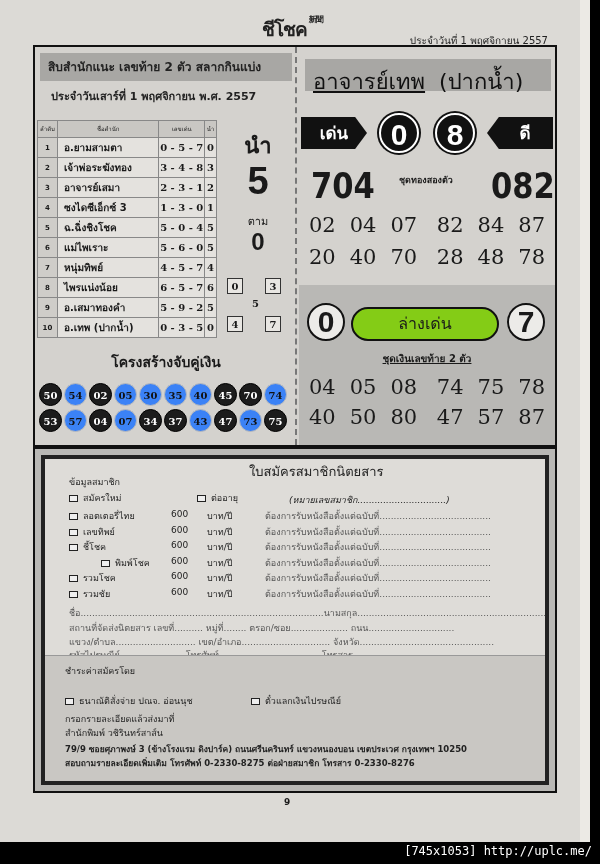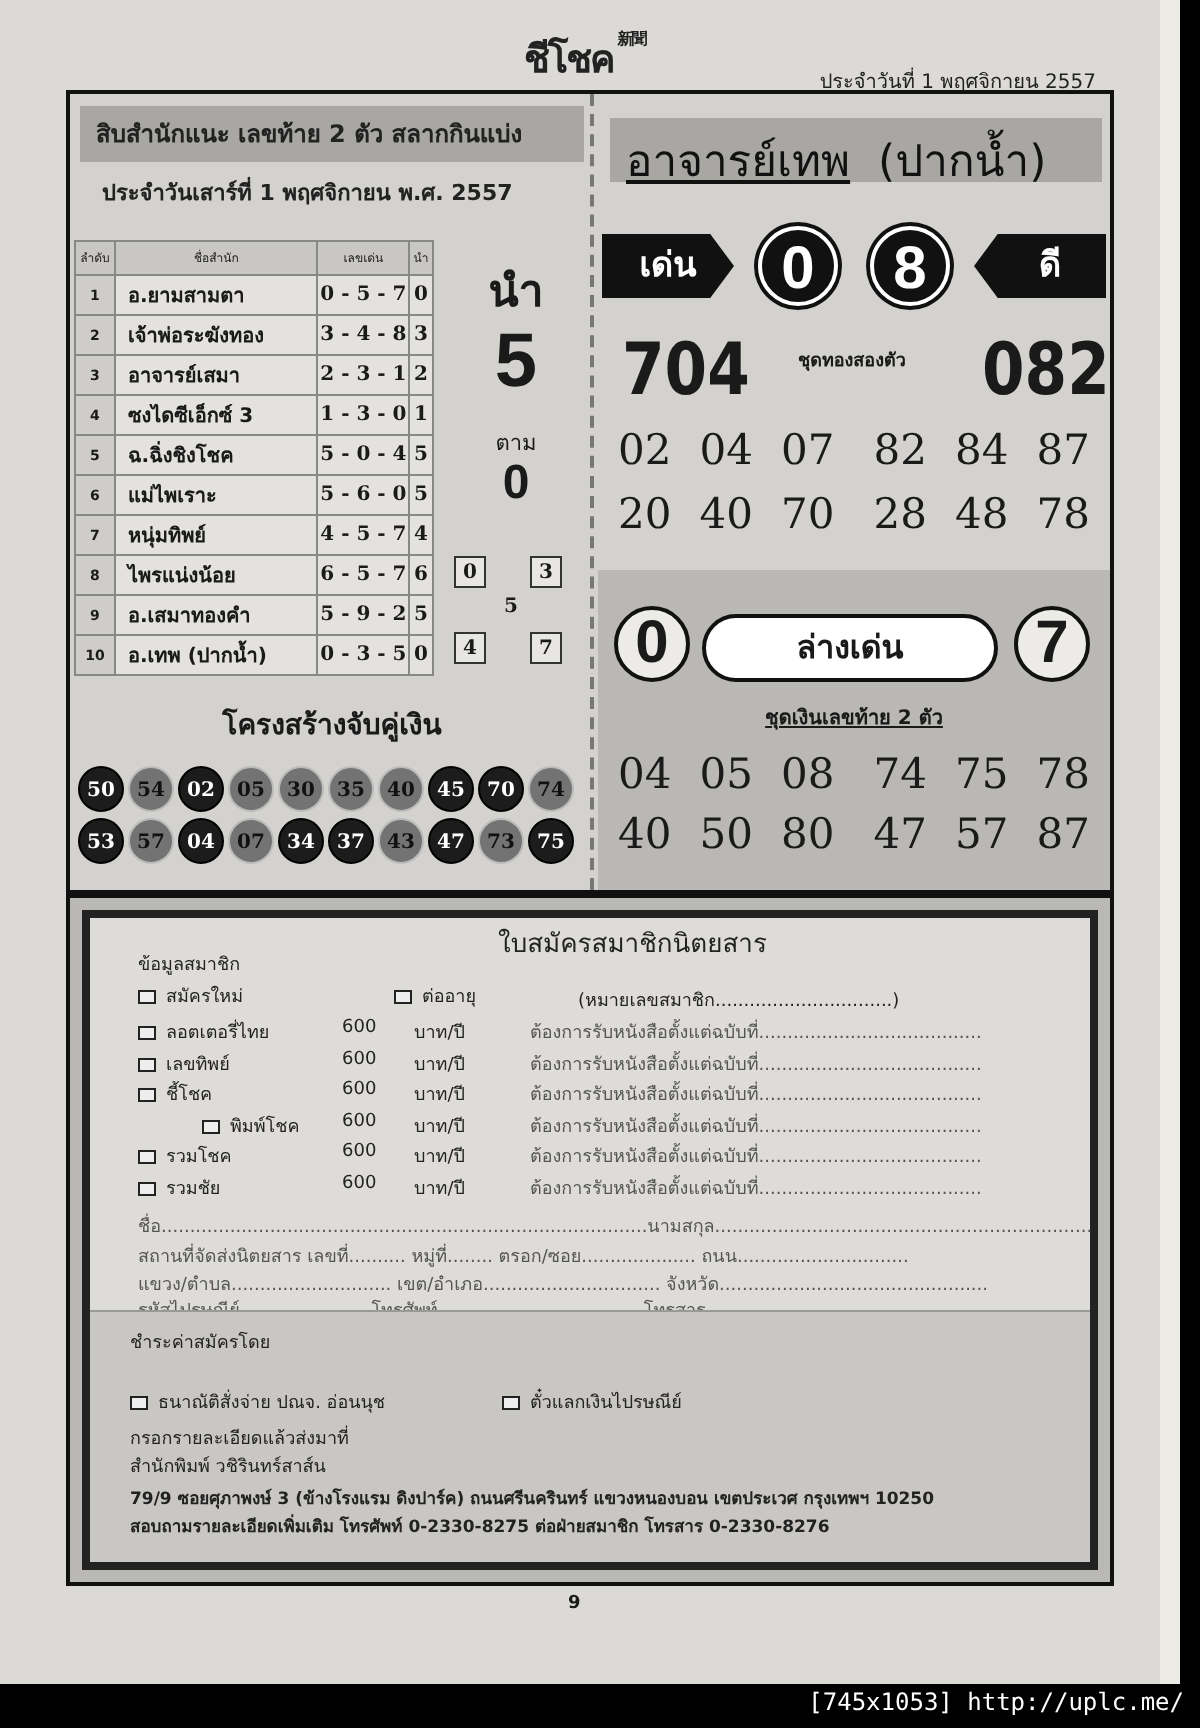--- a/index.html
+++ b/index.html
@@ -28,37 +28,37 @@
   .lead-big { position: absolute; left: 0; top: 40px; width: 74px; text-align: center; font-size: 38px; font-weight: bold; font-family: "Liberation Sans", sans-serif; }
   .follow-label { position: absolute; left: 0; top: 92px; width: 74px; text-align: center; font-size: 11px; }
   .follow-big { position: absolute; left: 0; top: 108px; width: 74px; text-align: center; font-size: 24px; font-weight: bold; font-family: "Liberation Sans", sans-serif; }
   .grid-cell { position: absolute; width: 16px; height: 16px; border: 1px solid #333; background: #e8e6e2; font-family: "DejaVu Serif", serif; font-weight: bold; font-size: 10px; text-align: center; line-height: 15px; }
   .grid-center { position: absolute; font-family: "DejaVu Serif", serif; font-weight: bold; font-size: 10px; }
   .struct-title { position: absolute; left: 0; top: 304px; width: 262px; text-align: center; font-size: 14px; font-weight: bold; }
   .balls { position: absolute; left: 4px; top: 336px; width: 256px; }
   .ball-row { display: flex; gap: 2px; margin-bottom: 3px; }
   .ball { width: 23px; height: 23px; border-radius: 50%; font-family: "DejaVu Serif", serif; font-weight: bold; font-size: 10px; line-height: 23px; text-align: center; }
   .ball.dark { background: #1c1c1c; color: #fff; border: 1px solid #000; }
-  .ball.light { background: #737373; color: #111; border: 1px solid #bbb; }
+  .ball.light { background: #3b82f6; color: #111; border: 1px solid #bbb; }
 
   
   .right { position: absolute; left: 264px; top: 0; width: 256px; height: 398px; }
   .right-title { position: absolute; left: 6px; top: 12px; width: 246px; height: 32px; background: #a8a7a4; font-size: 22px; line-height: 46px; padding-left: 8px; color: #111; }
   .right-title span { text-decoration: underline; }
   .banner { position: absolute; left: 0; top: 62px; width: 256px; height: 48px; }
   .tag-left { position: absolute; left: 2px; top: 8px; width: 66px; height: 32px; background: #111; color: #fff; font-size: 17px; font-weight: bold; text-align: center; line-height: 32px; clip-path: polygon(0 0, 82% 0, 100% 50%, 82% 100%, 0 100%); }
   .tag-right { position: absolute; right: 2px; top: 8px; width: 66px; height: 32px; background: #111; color: #fff; font-size: 17px; font-weight: bold; text-align: center; line-height: 32px; clip-path: polygon(18% 0, 100% 0, 100% 100%, 18% 100%, 0 50%); padding-left: 10px; }
   .digit-circle { position: absolute; top: 4px; width: 40px; height: 40px; border-radius: 50%; background: #111; color: #fff; font-family: "Liberation Sans", sans-serif; font-weight: bold; font-size: 30px; text-align: center; line-height: 40px; border: 2px solid #fff; box-shadow: 0 0 0 2px #111; }
   .big3 { font-size: 36px; font-weight: bold; transform: scaleX(0.85); transform-origin: left; position: absolute; }
   .set-label { position: absolute; left: 100px; top: 126px; font-size: 9px; font-weight: bold; }
   .pairs { position: absolute; left: 10px; width: 236px; display: flex; justify-content: space-between; font-family: "DejaVu Serif", serif; font-size: 21px; }
   .pairs .grp { display: flex; gap: 14px; }
   .lower { position: absolute; left: 0; top: 238px; width: 256px; height: 160px; background: #b9b8b5; }
   .low-circle { position: absolute; top: 18px; width: 38px; height: 38px; border-radius: 50%; background: #ecebe8; border: 2px solid #111; font-family: "Liberation Sans", sans-serif; font-weight: bold; font-size: 30px; text-align: center; line-height: 34px; }
-  .low-pill { position: absolute; left: 52px; top: 22px; width: 148px; height: 34px; border-radius: 17px; background: #ffffff; border: 2px solid #111; text-align: center; font-size: 16px; font-weight: bold; line-height: 30px; }
+  .low-pill { position: absolute; left: 52px; top: 22px; width: 148px; height: 34px; border-radius: 17px; background: #84cc16; border: 2px solid #111; text-align: center; font-size: 16px; font-weight: normal; line-height: 30px; }
   .low-sub { position: absolute; left: 0; top: 66px; width: 256px; text-align: center; font-size: 10px; font-weight: bold; text-decoration: underline; }
 
   
   .form-outer { position: absolute; left: 33px; top: 447px; width: 524px; height: 346px; border: 2px solid #111; background: #b9b8b5; padding: 6px; }
   .form-inner { position: absolute; left: 6px; top: 6px; width: 508px; height: 330px; border: 4px solid #222; background: #dedcd8; }
   .form-lower { position: absolute; left: 0; top: 196px; width: 500px; height: 126px; background: #c9c7c3; border-top: 1px solid #999; }
   .f { position: absolute; font-size: 9px; color: #222; white-space: nowrap; }
   .f-title { font-size: 13px; }
   .cb { display: inline-block; width: 9px; height: 7px; border: 1.5px solid #222; margin-right: 5px; vertical-align: middle; background: #eee; }
   .dots { color: #555; }
@@ -264,21 +264,21 @@
       </div>
     </div>
   </div>
 
   <div class="form-outer">
     <div class="form-inner">
       <div class="f f-title" style="left:204px;top:2px;">ใบสมัครสมาชิกนิตยสาร</div>
       <div class="f" style="left:24px;top:16px;">ข้อมูลสมาชิก</div>
       <div class="f" style="left:24px;top:32px;"><span class="cb"></span><span>สมัครใหม่</span></div>
       <div class="f" style="left:152px;top:32px;"><span class="cb"></span><span>ต่ออายุ</span></div>
-      <div class="f" style="left:244px;top:34px;">(หมายเลขสมาชิก...............................)</div>
+      <div class="f" style="left:244px;top:34px;font-style:italic;">(หมายเลขสมาชิก...............................)</div>
 
       <div id="sub-list">
           <div class="f" style="left: 24px; top: 50px;"><span class="cb"></span><span>ลอตเตอรี่ไทย</span></div>
           <div class="f" style="left: 126px; top: 50px;">600</div>
           <div class="f" style="left: 162px; top: 50px;">บาท/ปี</div>
           <div class="f dots" style="left: 220px; top: 50px;">ต้องการรับหนังสือตั้งแต่ฉบับที่.......................................</div>
           <div class="f" style="left: 24px; top: 65.5px;"><span class="cb"></span><span>เลขทิพย์</span></div>
           <div class="f" style="left: 126px; top: 65.5px;">600</div>
           <div class="f" style="left: 162px; top: 65.5px;">บาท/ปี</div>
           <div class="f dots" style="left: 220px; top: 65.5px;">ต้องการรับหนังสือตั้งแต่ฉบับที่.......................................</div>

